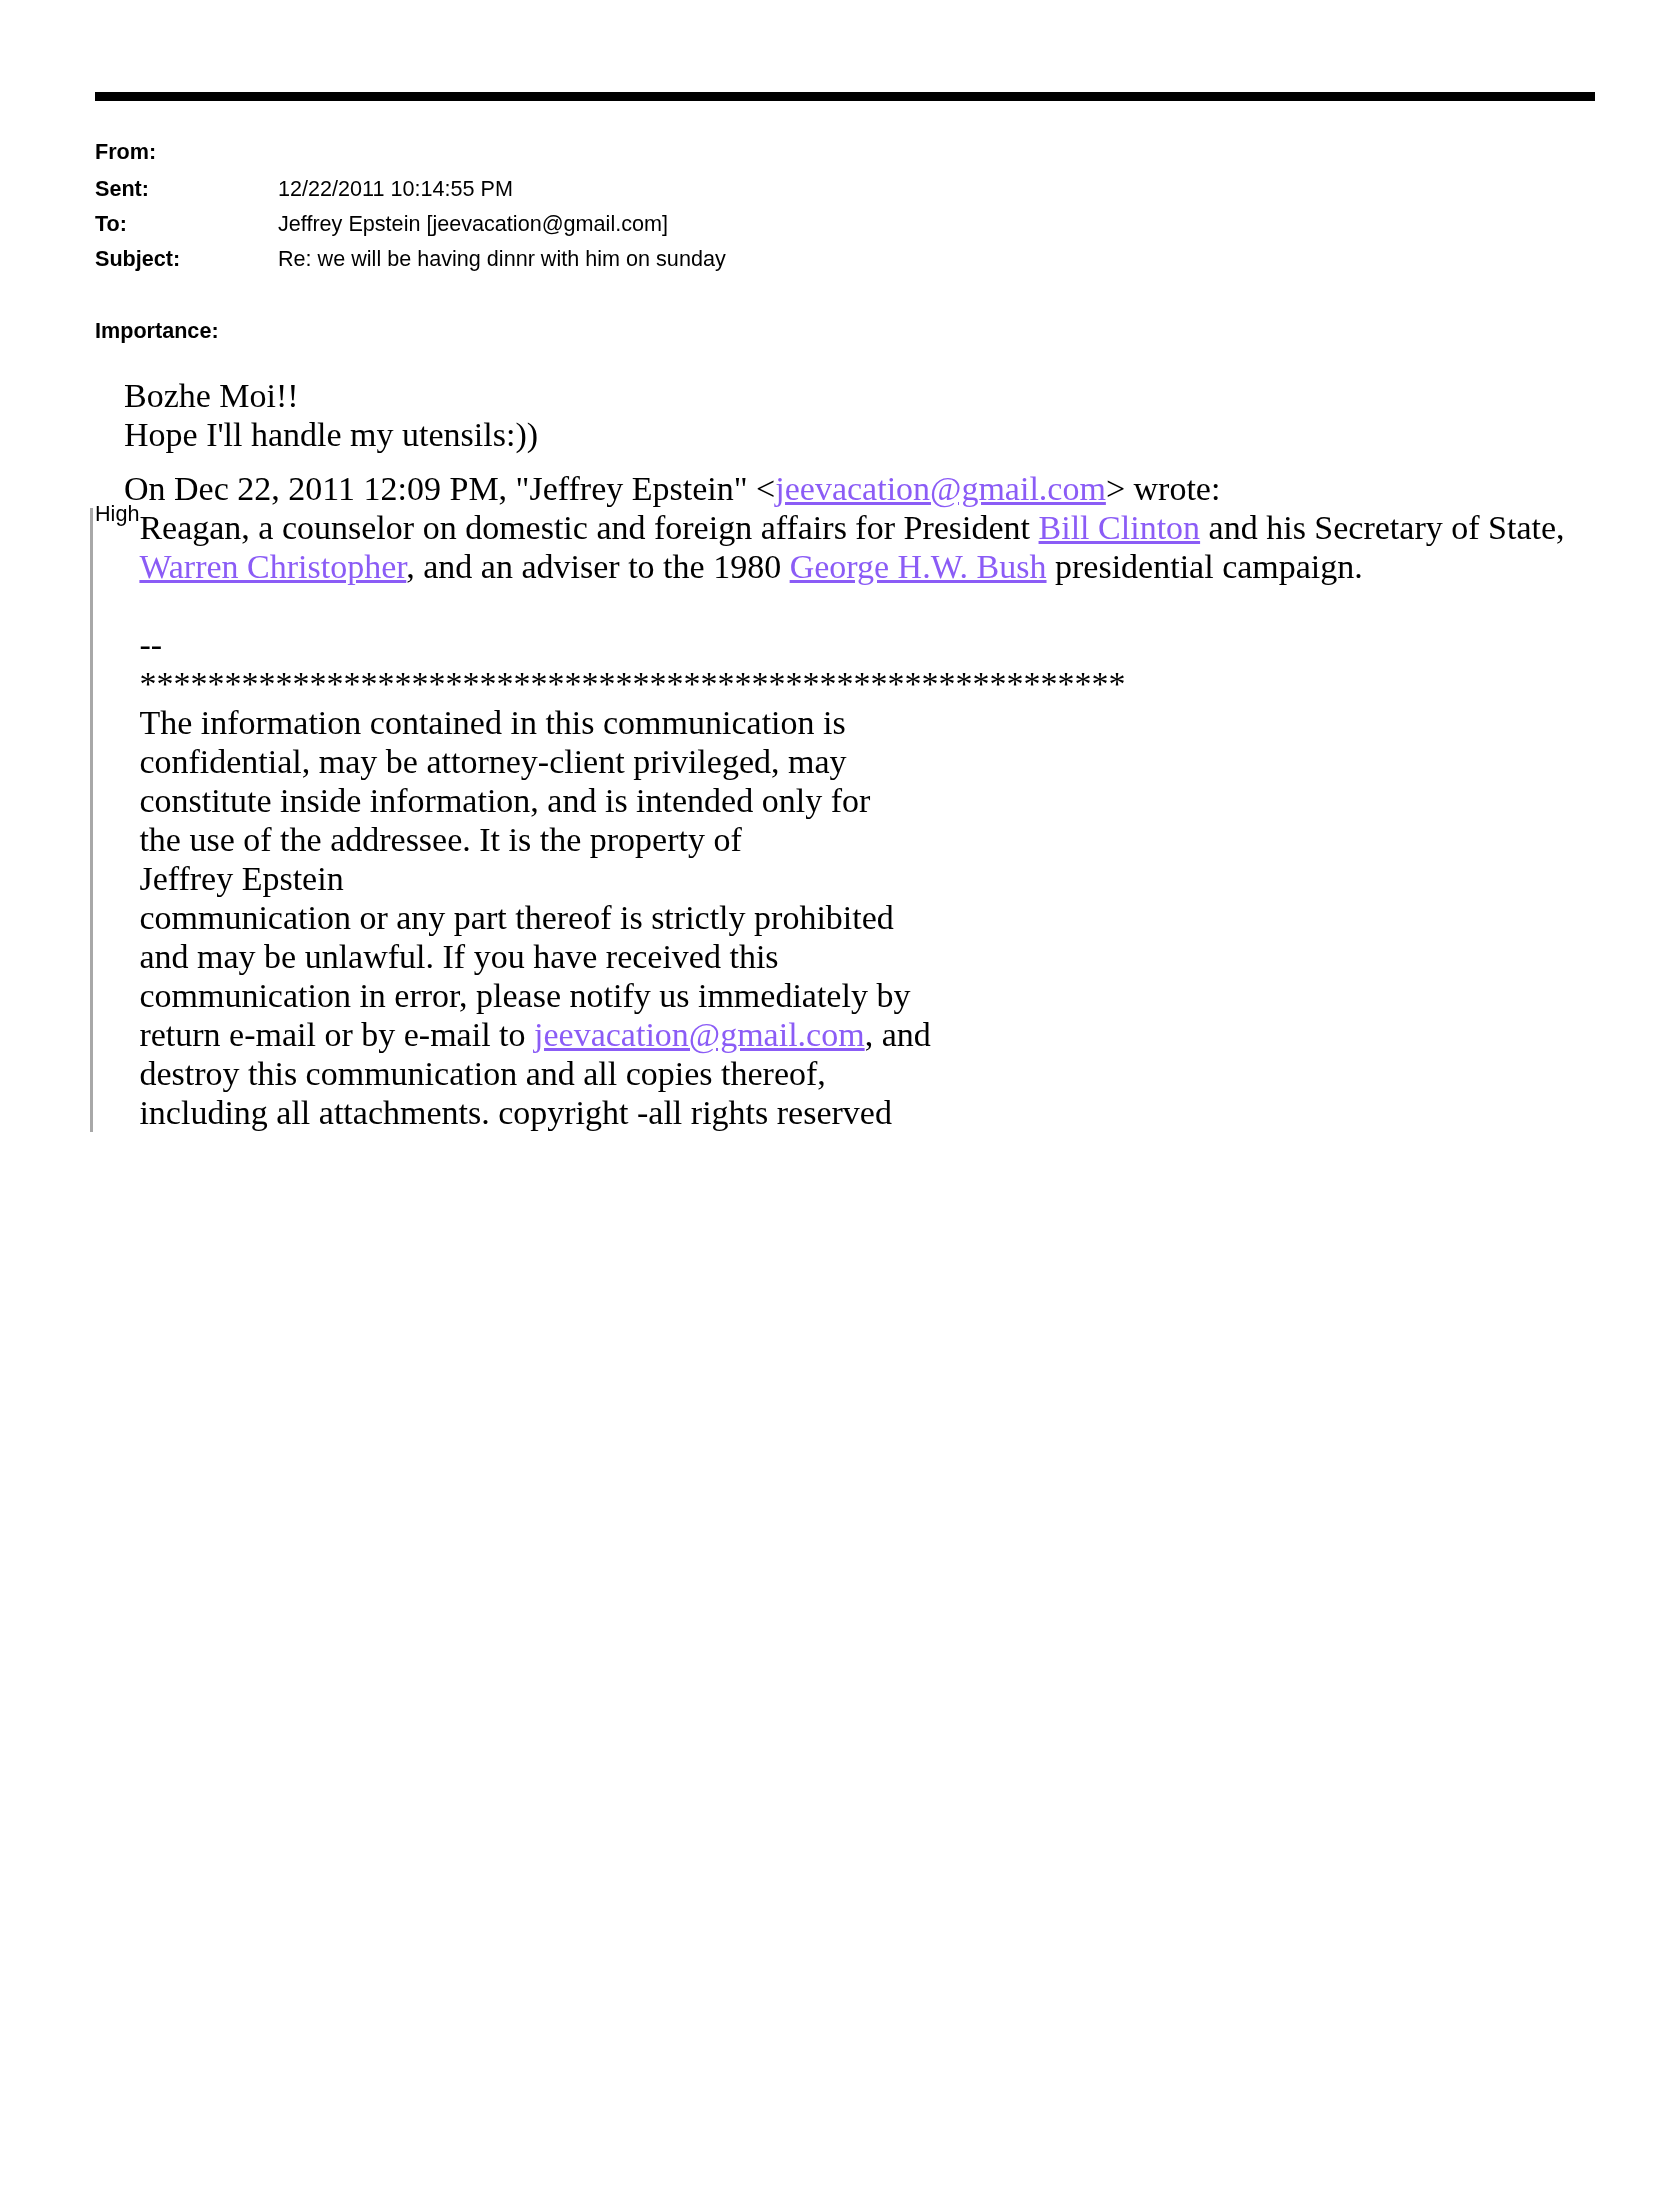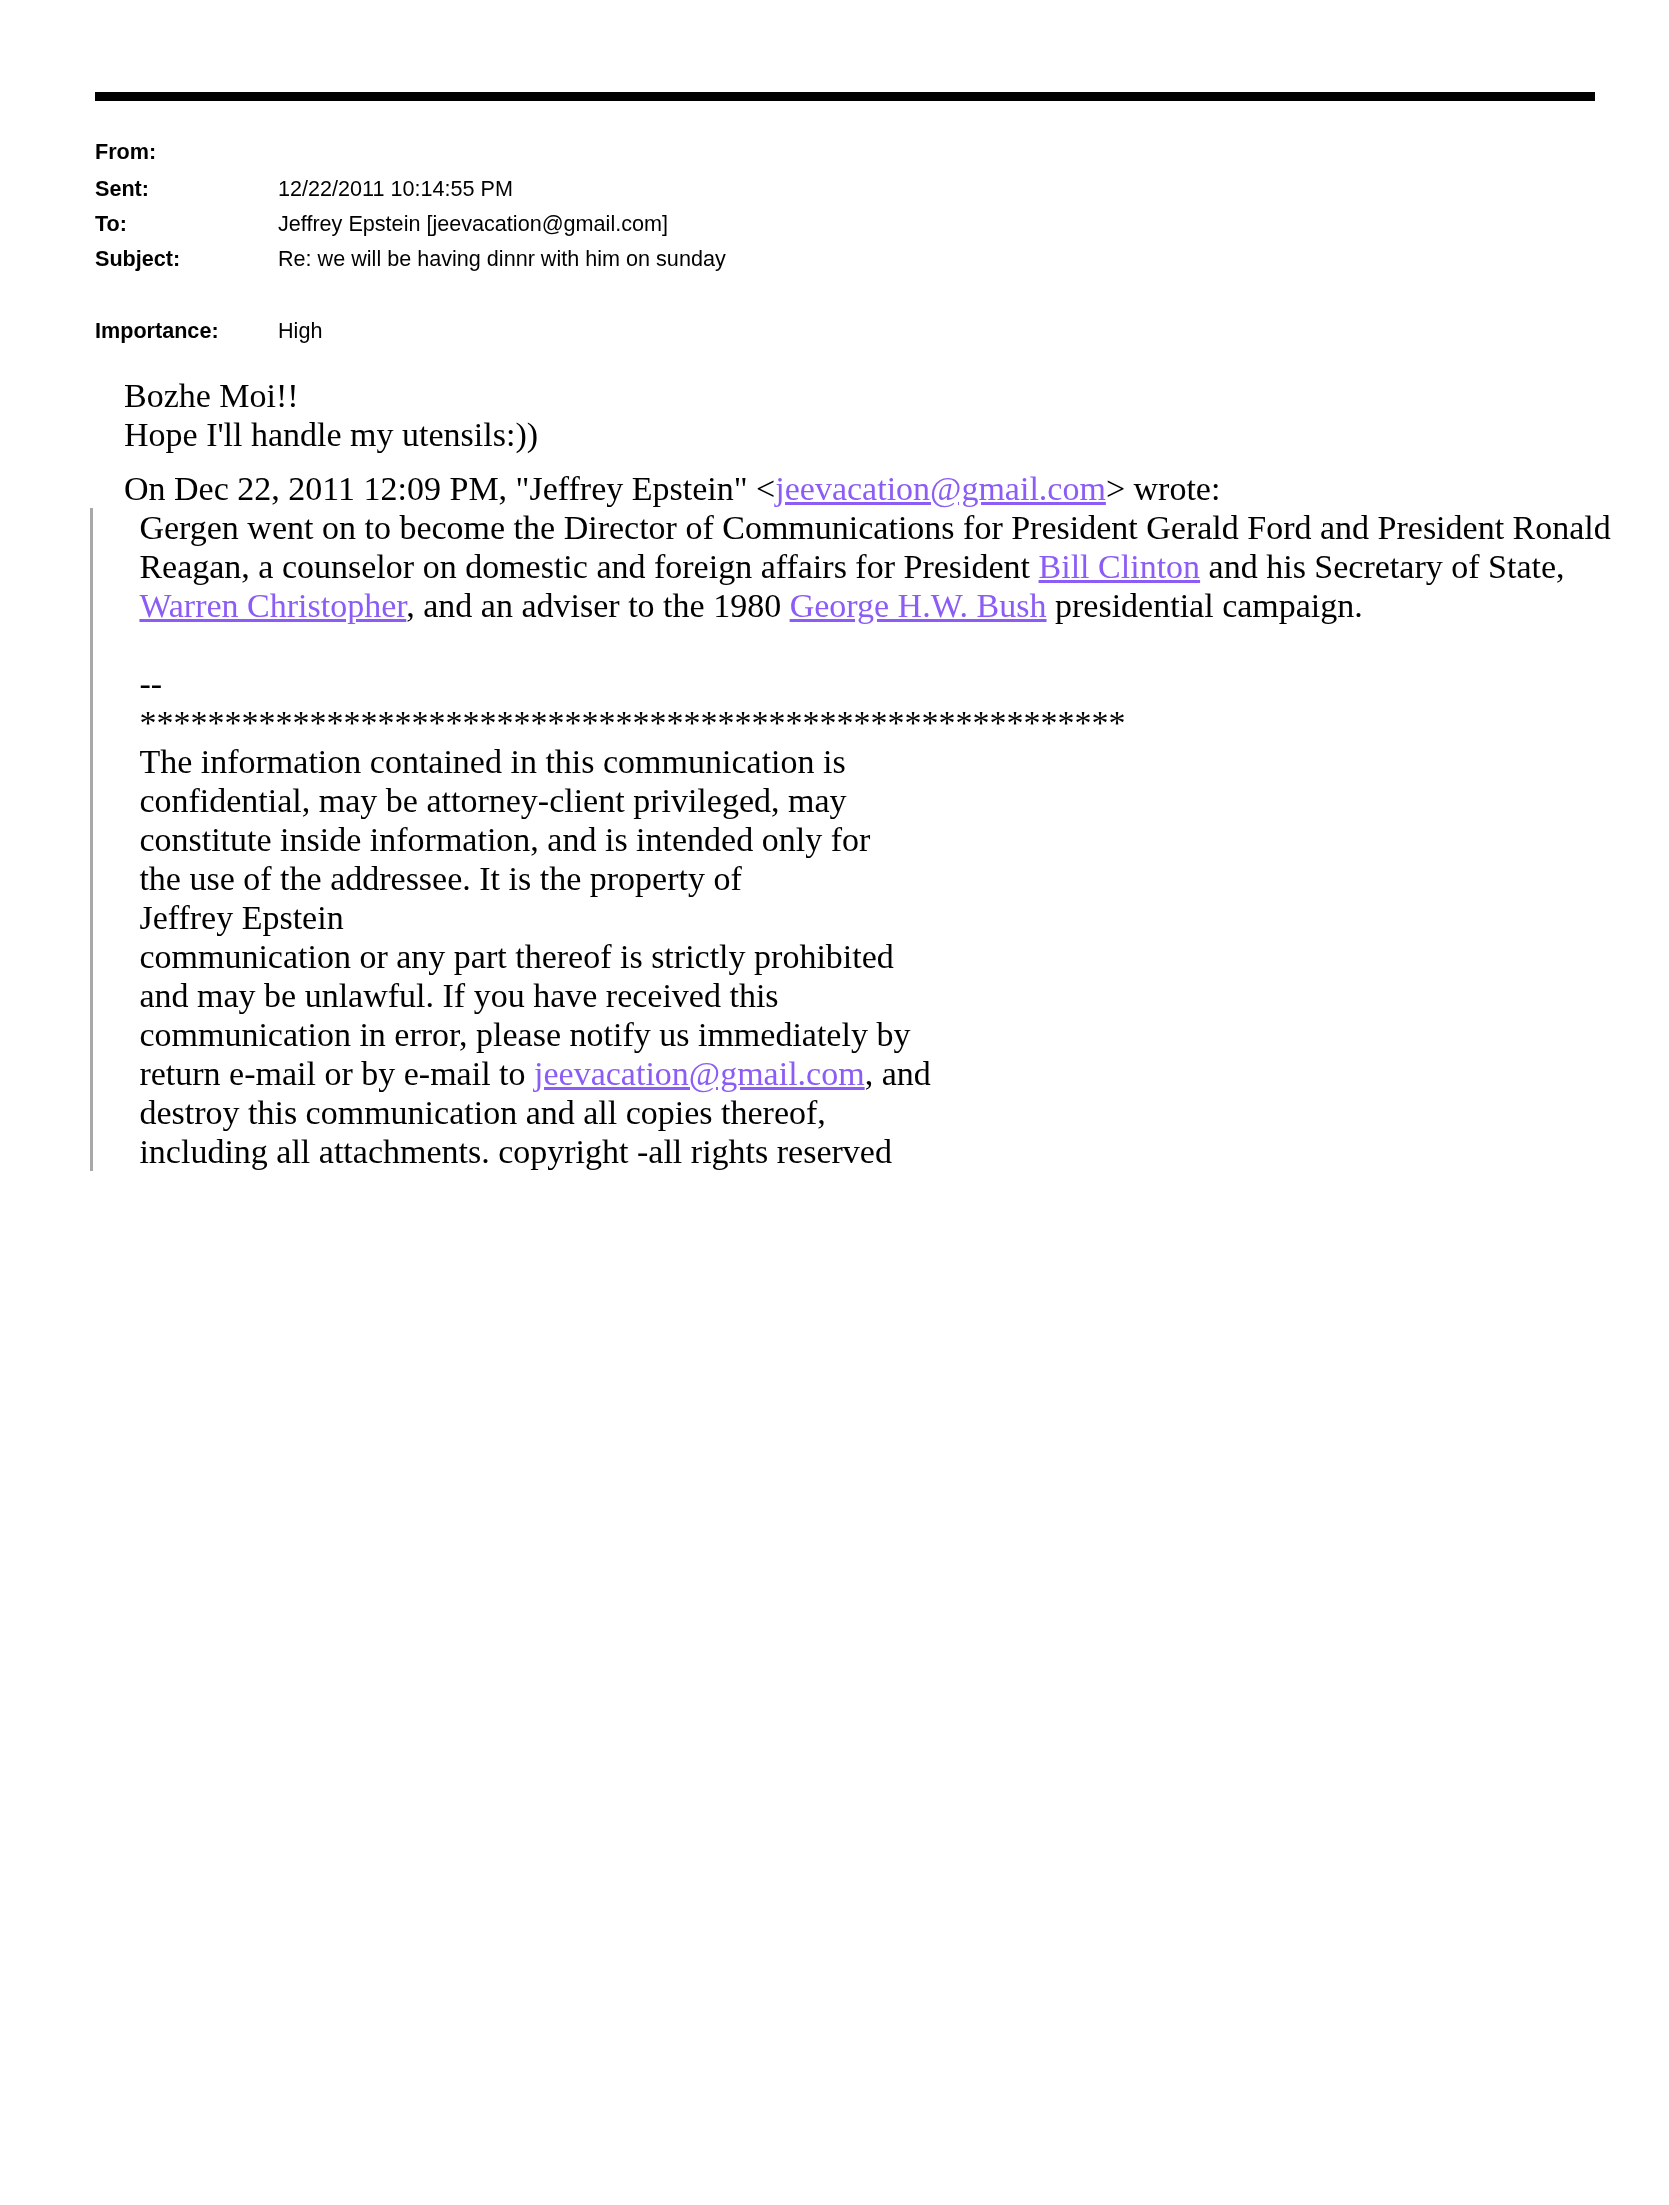--- a/index.html
+++ b/index.html
@@ -23,21 +23,21 @@
     position:absolute;
     left:95px; top:139px;
     font-family:"Liberation Sans", sans-serif;
     font-size:21.6px;
     line-height:26px;
   }
   .hrow{display:flex; align-items:flex-start; height:35px; position:relative;}
   .hrow.from{height:37px;}
   .hlabel{width:183px; font-weight:bold; flex:0 0 183px;}
   .hvalue{white-space:pre;}
-  .importance-row{margin-top:37px;}
+  .importance-row{margin-top:37px;flex-direction:column;}
   .redaction{position:absolute; left:166px; top:-4.6px;}
   .redaction .r1{width:169px; height:19.6px; background:#000;}
   .redaction .r2{width:450px; height:22px; background:#000; margin-top:-2.6px;}
   
   .body{
     position:absolute;
     left:97px; top:376px;
     width:1545px;
     font-size:34px;
     line-height:39px;
@@ -94,21 +94,20 @@
 
   <div class="body">
     <div>
         <div class="tline"><span>Bozhe Moi!!</span></div>
         <div class="tline"><span>Hope I'll handle my utensils:))</span></div>
       </div>
     <div class="wrote-block">
         <div class="tline"><span>On Dec 22, 2011 12:09 PM, "Jeffrey Epstein" &lt;</span><a class="lnk" href="#">jeevacation@gmail.com</a><span>&gt; wrote:</span></div>
       </div>
     <div class="quote-block">
-        <div class="tline"><span>Gergen went on to become the Director of Communications for President Gerald Ford and President Ronald</span></div>
         <div class="tline"><span>Reagan, a counselor on domestic and foreign affairs for President </span><a class="lnk" href="#">Bill Clinton</a><span> and his Secretary of State,</span></div>
         <div class="tline"><a class="lnk" href="#">Warren Christopher</a><span>, and an adviser to the 1980 </span><a class="lnk" href="#">George H.W. Bush</a><span> presidential campaign.</span></div>
         <div class="tline">&nbsp;</div>
         <div class="tline"><span>--</span></div>
         <div class="tline"><span>**********************************************************</span></div>
         <div class="tline"><span>The information contained in this communication is</span></div>
         <div class="tline"><span>confidential, may be attorney-client privileged, may</span></div>
         <div class="tline"><span>constitute inside information, and is intended only for</span></div>
         <div class="tline"><span>the use of the addressee. It is the property of</span></div>
         <div class="tline"><span>Jeffrey Epstein</span></div>

